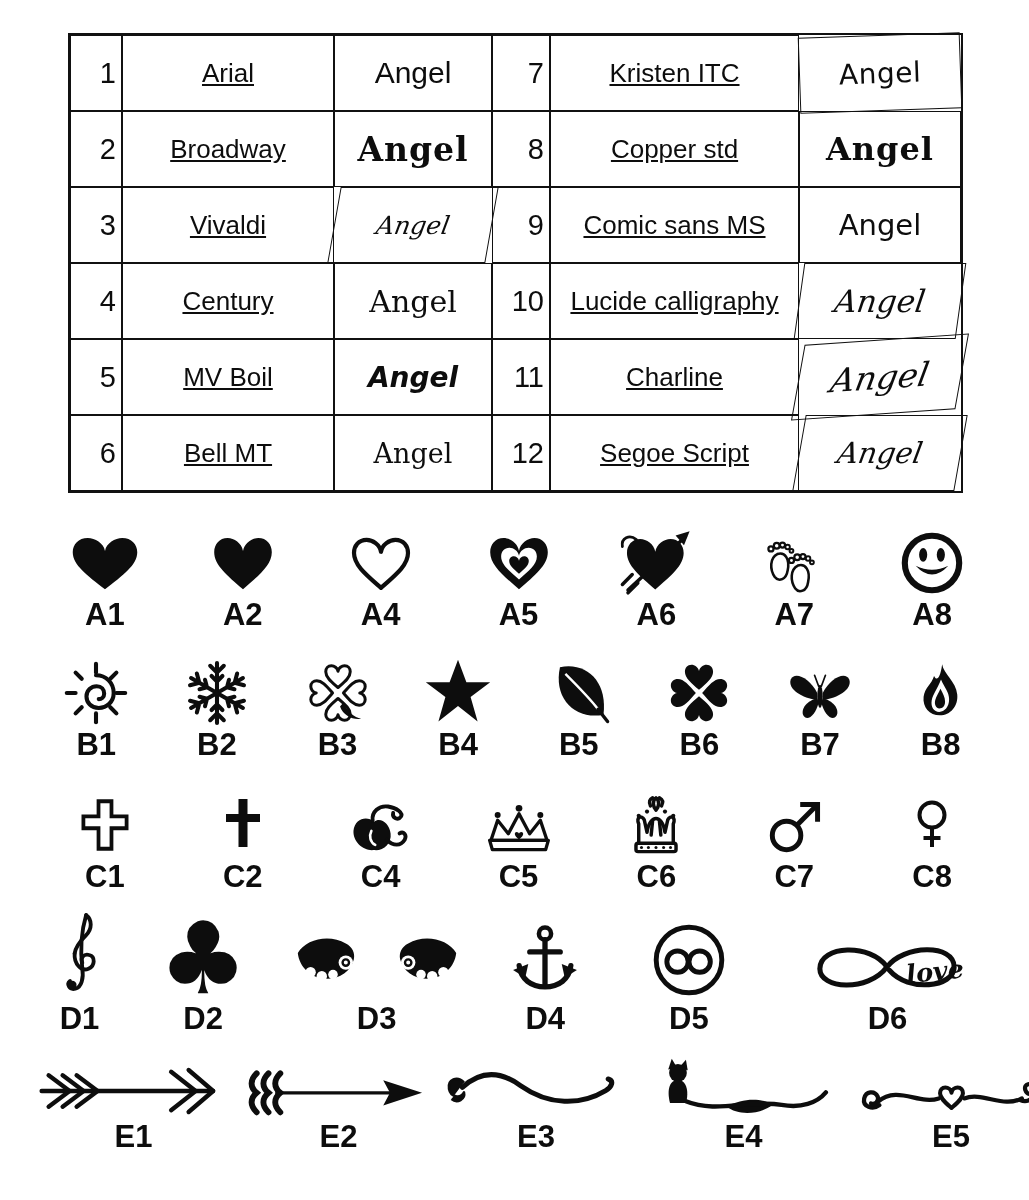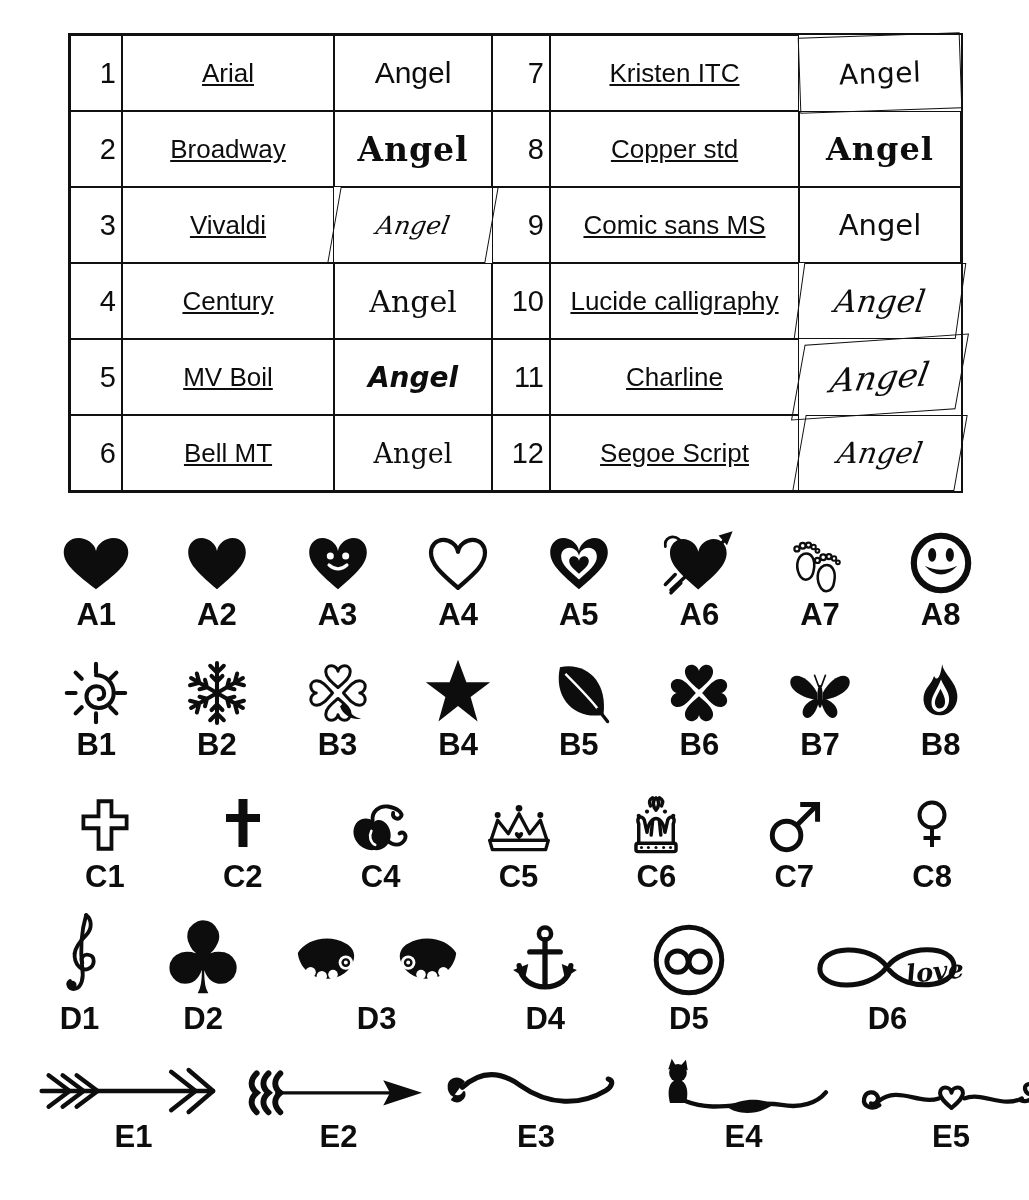--- a/index.html
+++ b/index.html
@@ -118,31 +118,20 @@
         <div class="sym-cell">
           <div class="sym-icon">
             <svg width="66" height="64" viewBox="0 0 100 100" xmlns="http://www.w3.org/2000/svg">
               <path d="M50 28 C48 16 36 8 26 8 C13 8 5 18 5 30 C5 50 25 66 50 88 C75 66 95 50 95 30 C95 18 87 8 74 8 C64 8 52 16 50 28 Z" fill="#0d0d0d"></path>
             </svg>
           </div>
           <div class="sym-label">A2</div>
         </div>
         <div class="sym-cell">
           <div class="sym-icon">
-            <svg width="64" height="64" viewBox="0 0 100 100" xmlns="http://www.w3.org/2000/svg">
-              <path d="M50 28 C48 16 36 8 26 8 C13 8 5 18 5 30 C5 50 25 66 50 88 C75 66 95 50 95 30 C95 18 87 8 74 8 C64 8 52 16 50 28 Z" fill="#0d0d0d"></path>
-              <circle cx="38" cy="36" r="5.5" fill="#fff"></circle>
-              <circle cx="62" cy="36" r="5.5" fill="#fff"></circle>
-    <path d="M36 50 Q50 62 64 50" stroke="#fff" stroke-width="5" fill="none" stroke-linecap="round"></path>
-            </svg>
-          </div>
-          <div class="sym-label">A3</div>
-        </div>
-        <div class="sym-cell">
-          <div class="sym-icon">
             <svg width="60" height="64" viewBox="0 0 100 100" xmlns="http://www.w3.org/2000/svg">
               <path d="M50 28 C48 16 36 8 26 8 C13 8 5 18 5 30 C5 50 25 66 50 88 C75 66 95 50 95 30 C95 18 87 8 74 8 C64 8 52 16 50 28 Z" fill="none" stroke="#0d0d0d" stroke-width="7" stroke-linejoin="round"></path>
             </svg>
           </div>
           <div class="sym-label">A4</div>
         </div>
         <div class="sym-cell">
           <div class="sym-icon">
             <svg width="66" height="64" viewBox="0 0 100 100" xmlns="http://www.w3.org/2000/svg">
               <path d="M50 28 C48 16 36 8 26 8 C13 8 5 18 5 30 C5 50 25 66 50 88 C75 66 95 50 95 30 C95 18 87 8 74 8 C64 8 52 16 50 28 Z" fill="#0d0d0d"></path>

